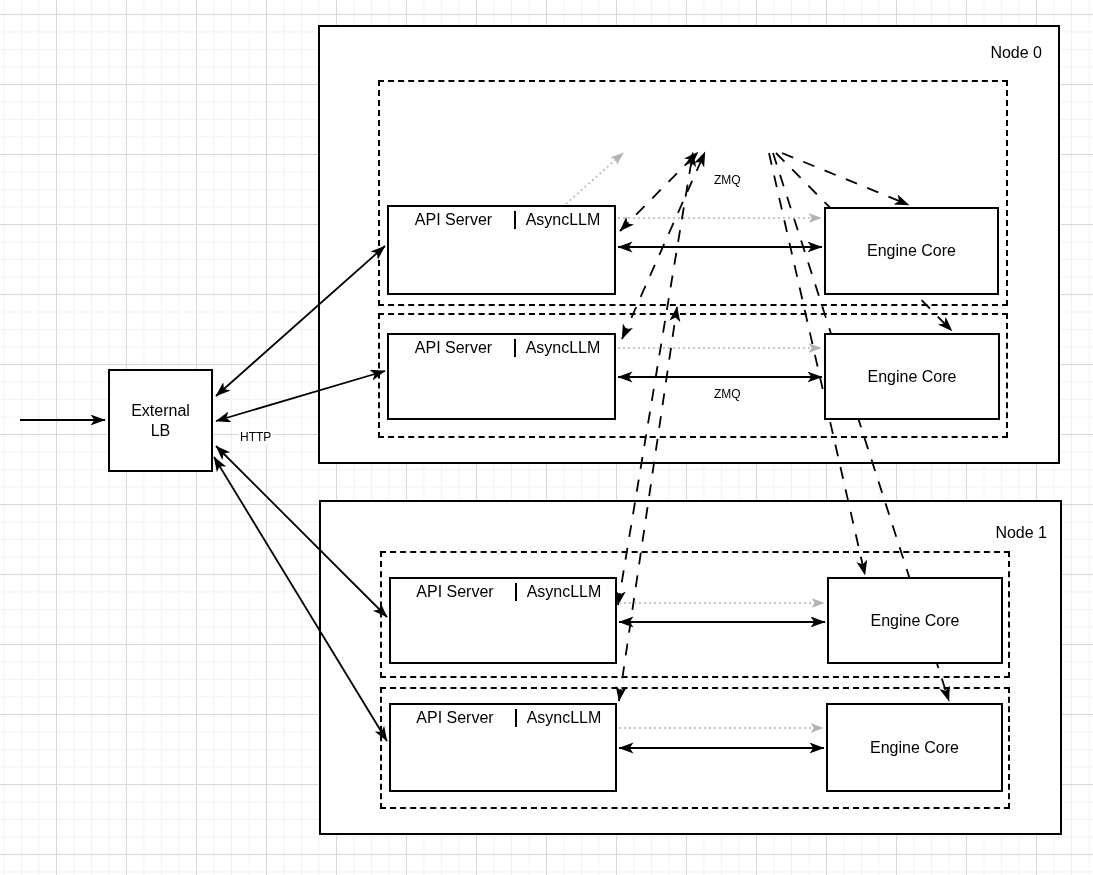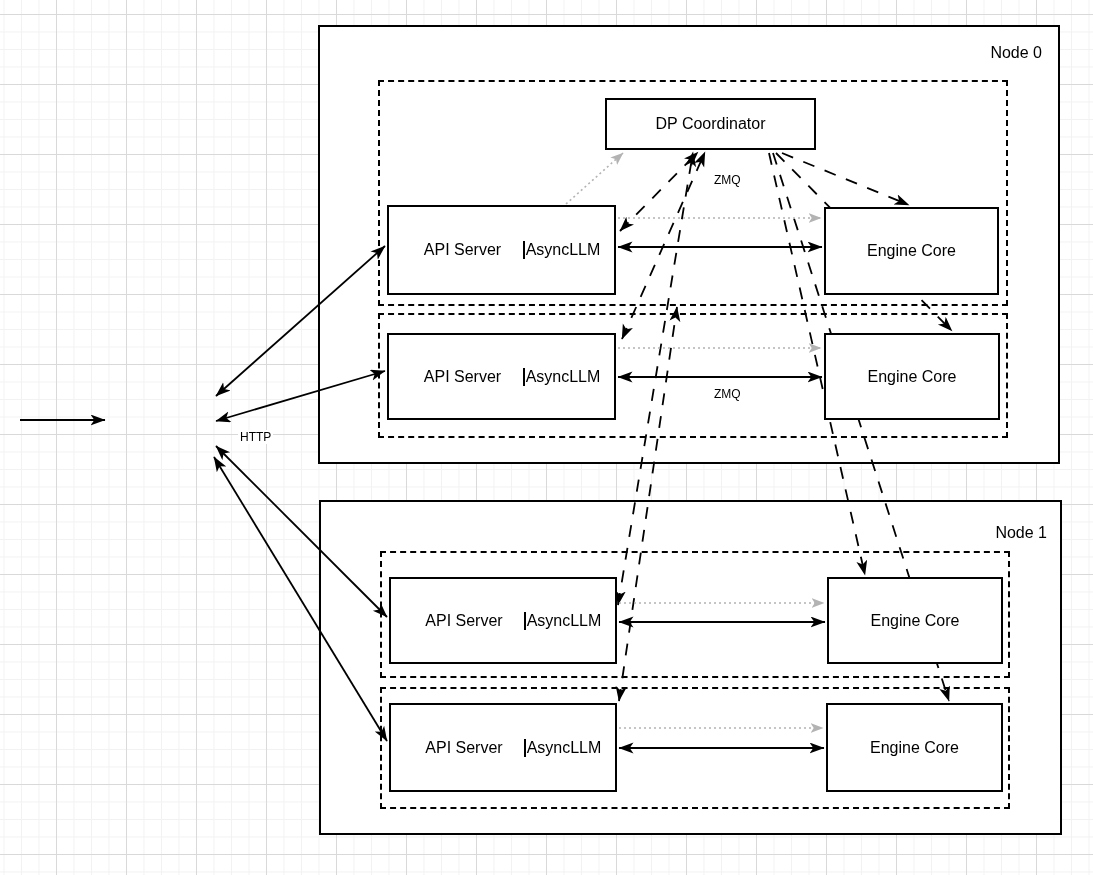--- a/index.html
+++ b/index.html
@@ -17,21 +17,21 @@
       linear-gradient(90deg,#f2f2f2 1px, transparent 1px);
     background-size:70px 70px,70px 70px,17.5px 17.5px,17.5px 17.5px;
     background-position:-14px 14px,-14px 14px,-14px 14px,-14px 14px;
   }
   .abs{position:absolute;box-sizing:border-box;}
   .nodebox{background:#ffffff;border:2px solid #000;}
   .nodelabel{position:absolute;font-size:16px;color:#000;white-space:nowrap;}
   .group{border:2px dashed #000;background:transparent;}
   .box{background:#ffffff;border:2px solid #000;display:flex;align-items:center;justify-content:center;
        font-size:16px;color:#000;text-align:center;z-index:6;}
-  .split{display:flex;align-items:center;padding:13px;}
+  .split{display:flex;align-items:flex-start;padding:4px;}
   .cell{display:flex;align-items:center;justify-content:center;font-size:16px;}
   .cell.left{border-right:2px solid #000;}
   .lb-inner{width:78px;text-align:center;line-height:1.25;}
   .edgelabel{position:absolute;font-size:12px;color:#000;background:#ffffff;
              padding:0 2px;white-space:nowrap;z-index:7;}
   svg#wires{position:absolute;left:0;top:0;z-index:5;}
   .zlow{z-index:1;} .zgrp{z-index:2;} .ztop{z-index:6;}
 </style>
 </head>
 <body>
@@ -80,24 +80,24 @@
     <line x1="216" y1="396" x2="385" y2="246" stroke="#000" stroke-width="1.8" marker-start="url(#ab)" marker-end="url(#ab)"></line>
     <line x1="216" y1="421" x2="385" y2="371" stroke="#000" stroke-width="1.8" marker-start="url(#ab)" marker-end="url(#ab)"></line>
     <line x1="216" y1="446" x2="387" y2="617" stroke="#000" stroke-width="1.8" marker-start="url(#ab)" marker-end="url(#ab)"></line>
     <line x1="214" y1="457" x2="387" y2="741" stroke="#000" stroke-width="1.8" marker-start="url(#ab)" marker-end="url(#ab)"></line>
     <line x1="618" y1="247" x2="822" y2="247" stroke="#000" stroke-width="1.8" marker-start="url(#ab)" marker-end="url(#ab)"></line>
     <line x1="618" y1="377" x2="822" y2="377" stroke="#000" stroke-width="1.8" marker-start="url(#ab)" marker-end="url(#ab)"></line>
     <line x1="619" y1="622" x2="825" y2="622" stroke="#000" stroke-width="1.8" marker-start="url(#ab)" marker-end="url(#ab)"></line>
     <line x1="619" y1="748" x2="824" y2="748" stroke="#000" stroke-width="1.8" marker-start="url(#ab)" marker-end="url(#ab)"></line>
   </svg>
 
+  <div class="abs box ztop" style="left:108px;top:369px;width:105px;height:103px;">
+    <div class="lb-inner">External LB</div>
+  </div>
 
-  <div class="abs box ztop" style="left:605px;top:98px;width:211px;height:52px;">
-    <span>DP Coordinator</span>
-  </div>
 
   <div class="abs box split ztop" style="left:387px;top:205px;width:229px;height:90px;">
     <div class="cell left" style="width:121px;">
       <span>API Server</span>
     </div>
     <div class="cell" style="flex:1;">
       <span>AsyncLLM</span>
     </div>
   </div>
   <div class="abs box ztop" style="left:824px;top:207px;width:175px;height:88px;">

